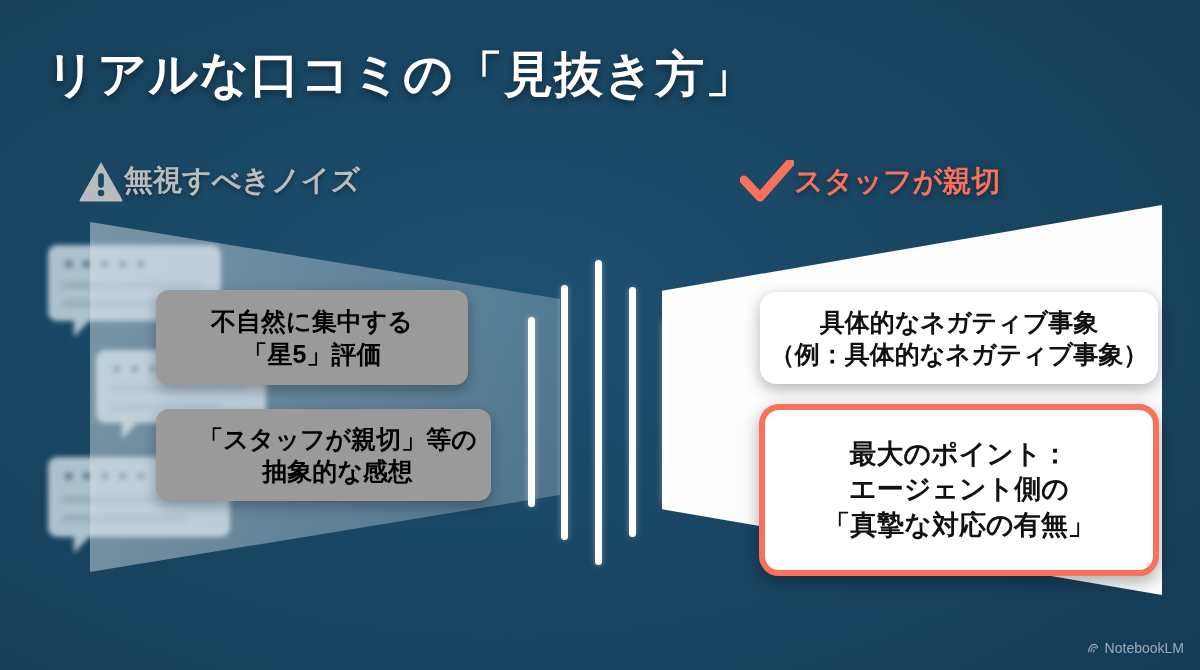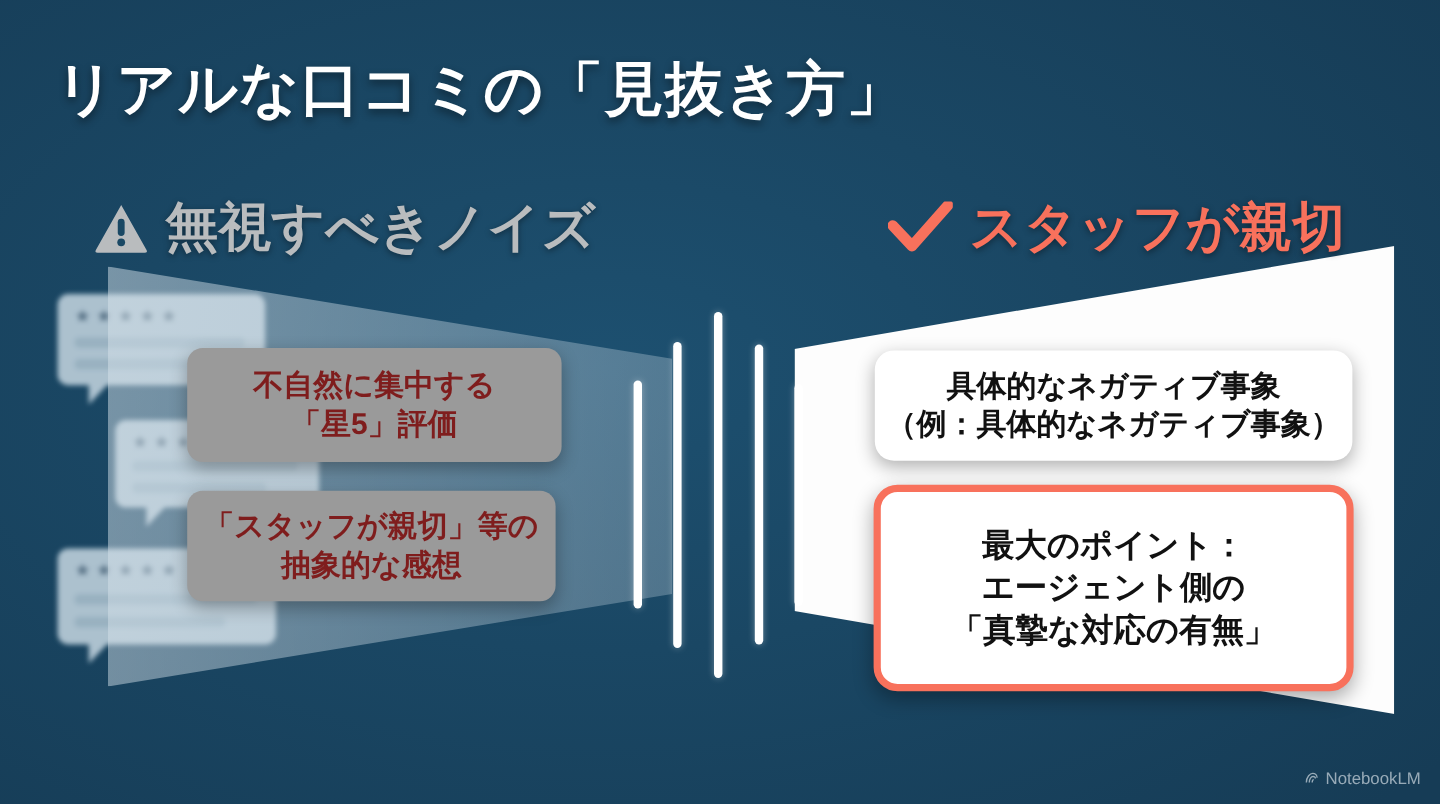--- a/index.html
+++ b/index.html
@@ -41,35 +41,35 @@
   
   .bars{position:absolute;left:528px;top:225px;width:150px;height:375px;}
   .bar{position:absolute;background:#ffffff;border-radius:4px;width:7px;
        box-shadow:0 0 6px rgba(255,255,255,.35);}
   
   .title{
     position:absolute;left:46px;top:42px;
     font-size:49px;font-weight:700;color:#ffffff;letter-spacing:1px;
     text-shadow:0 3px 7px rgba(0,0,0,.45);white-space:nowrap;
   }
-  .sub{position:absolute;display:flex;align-items:center;gap:14px;
-       font-size:44px;font-weight:700;white-space:nowrap;}
+  .sub{position:absolute;display:flex;align-items:center;
+       font-size:29px;font-weight:700;white-space:nowrap;}
   .sub-left{left:78px;top:160px;color:#b9bcbe;text-shadow:0 2px 5px rgba(0,0,0,.4);}
   .sub-right{left:740px;top:160px;color:#f8715c;text-shadow:0 2px 6px rgba(0,0,0,.45);}
   .warn-icon{width:46px;height:42px;display:block;}
   .check-icon{width:54px;height:44px;display:block;}
   
   .card{position:absolute;display:flex;align-items:center;justify-content:center;
         text-align:center;font-weight:700;line-height:1.30;}
-  .gray-card{background:#9a9a9a;color:#7f1d1d;border-radius:13px;font-size:25px;
+  .gray-card{background:#9a9a9a;color:#000000;border-radius:13px;font-size:25px;
         box-shadow:0 5px 14px rgba(0,0,0,.30);}
   .g1{left:156px;top:290px;width:312px;height:95px;}
-  .g2{left:156px;top:409px;width:307px;height:92px;}
+  .g2{left:156px;top:409px;width:307px;height:92px;padding-left:28px;}
   .white-card{background:#ffffff;color:#111111;border-radius:16px;font-size:25px;
-        box-shadow:0 5px 15px rgba(0,0,0,.30);}
+        box-shadow:0 5px 15px rgba(0,0,0,.30);margin-left:31px;}
   .w1{left:729px;top:292px;width:398px;height:92px;}
   .w2{left:728px;top:404px;width:400px;height:172px;font-size:27px;
       border:6px solid #f8715c;box-sizing:border-box;border-radius:20px;
       box-shadow:0 6px 17px rgba(0,0,0,.33);}
   .lines span{display:block;}
   
   .watermark{position:absolute;right:16px;bottom:14px;display:flex;align-items:center;
       gap:5px;color:#c3cfd8;font-size:14px;opacity:.75;}
   .wm-icon{width:13px;height:13px;display:block;}
 </style>

